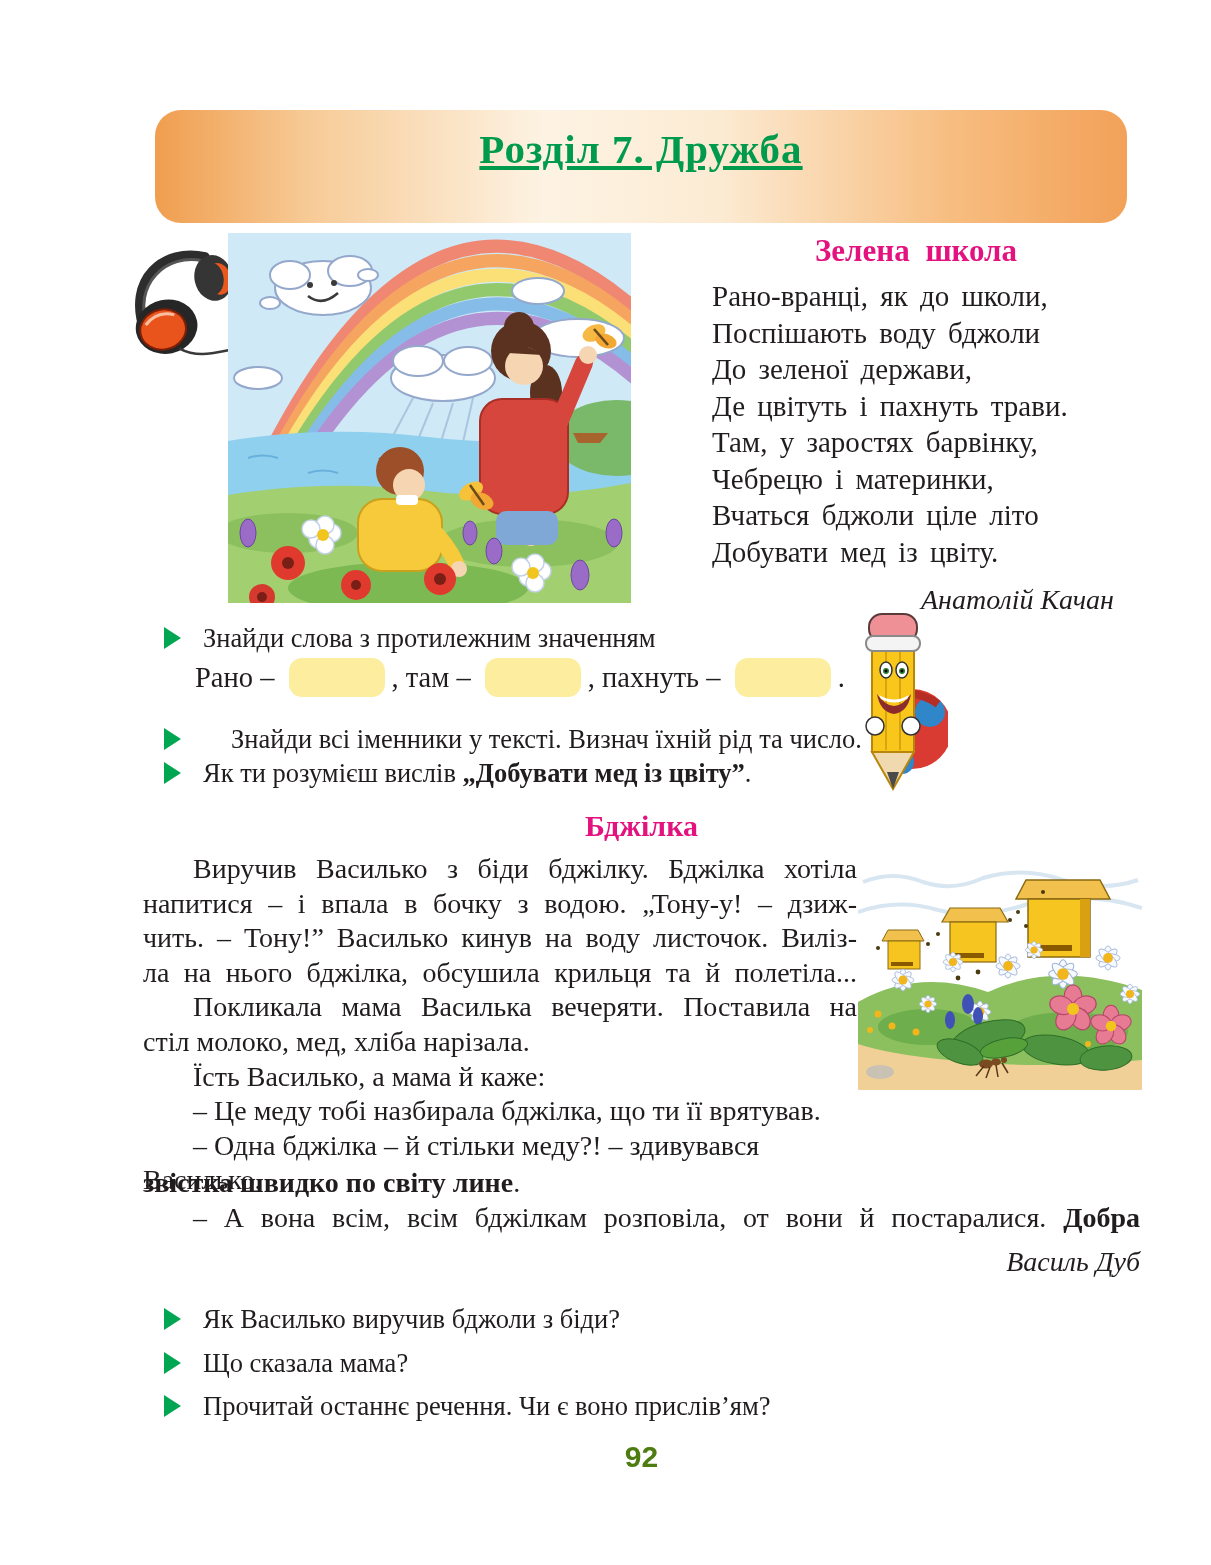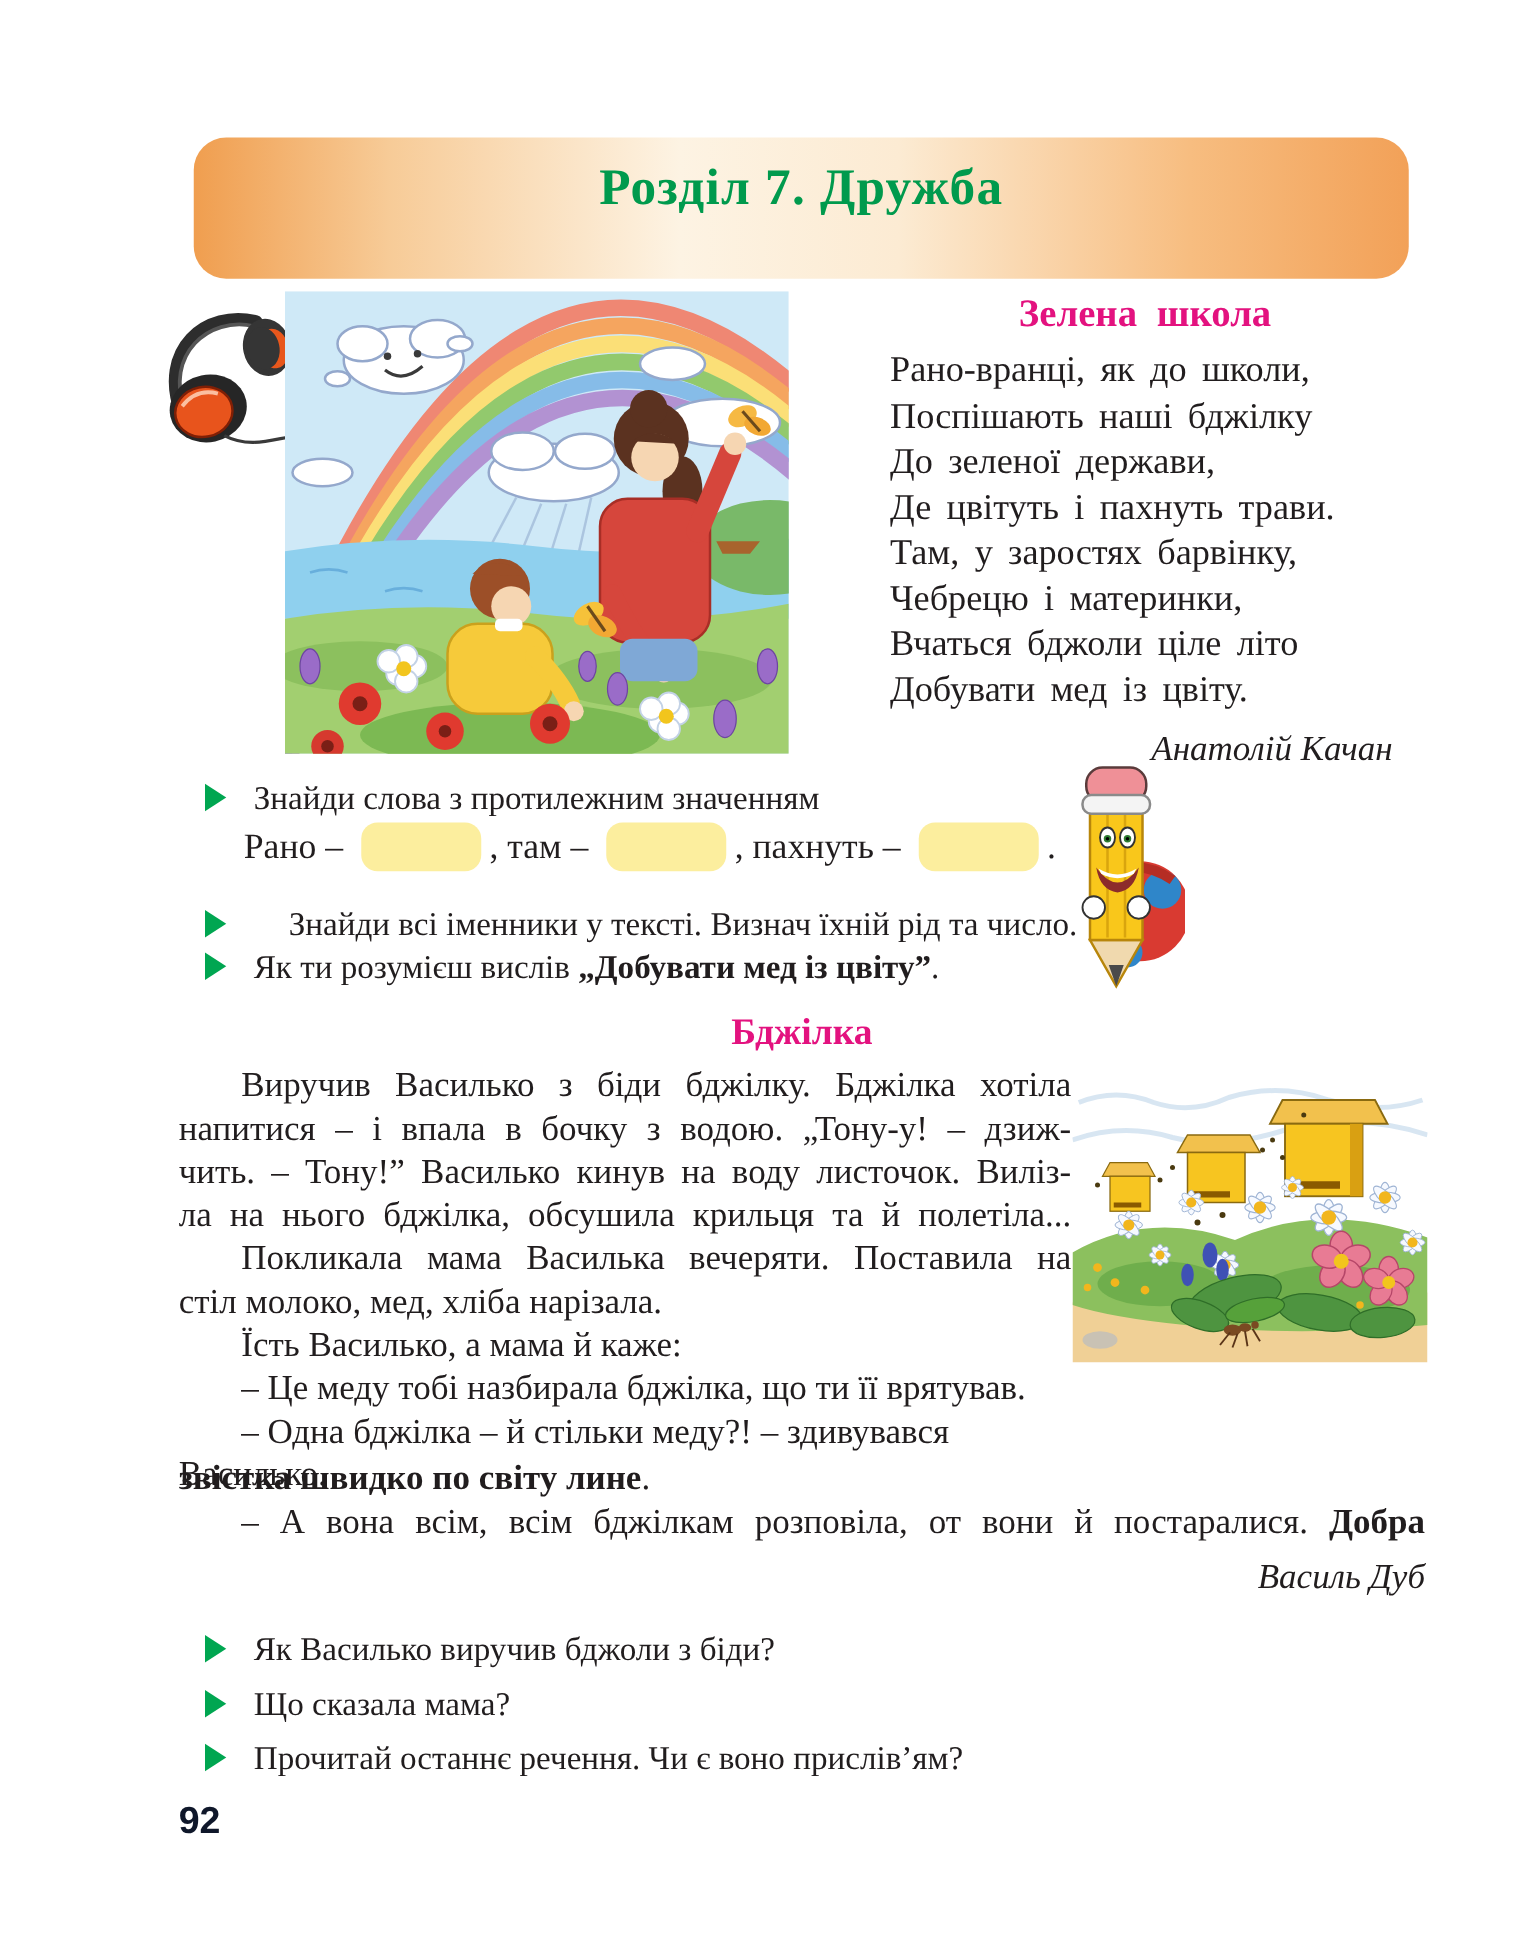--- a/index.html
+++ b/index.html
@@ -11,21 +11,21 @@
   }
 
   
   .banner {
     position:absolute; left:155px; top:110px; width:972px; height:113px;
     border-radius:26px;
     background:linear-gradient(90deg,#f09e4f 0%,#f7cb97 16%,#fdf3e3 40%,#fcebd3 58%,#f7bd80 82%,#f2a158 100%);
   }
   .banner-title {
     text-align:center; padding-top:15px;
-    font-size:41px; font-weight:bold; color:#009a4d; letter-spacing:1px;
+    font-size:41px; font-weight:bold; color:#009a4d; letter-spacing:1px;text-decoration:underline;
   }
 
   
   .poem { position:absolute; left:712px; top:233px; width:408px; }
   .poem-title { font-size:31px; font-weight:bold; color:#e3127f; text-align:center; word-spacing:8px; margin-bottom:9px; }
   .poem-line { font-size:29px; line-height:36.5px; word-spacing:5px; }
   .poem-author { margin-top:14px; font-style:italic; font-size:28px; text-align:right; padding-right:6px; }
 
   
   .task-row { position:absolute; left:164px; width:760px; display:flex; align-items:flex-start; font-size:26.5px; line-height:32px; }
@@ -53,22 +53,22 @@
   .story-closing { position:absolute; left:143px; top:1166px; width:997px; font-size:28px; }
   .story-author { position:absolute; left:143px; top:1246px; width:997px; text-align:right; font-style:italic; font-size:28px; }
 
   
   .illu-headphones { position:absolute; left:112px; top:243px; width:155px; height:115px; }
   .illu-kids { position:absolute; left:228px; top:233px; width:403px; height:370px; }
   .illu-pencil { position:absolute; left:848px; top:604px; width:100px; height:190px; }
   .illu-hives { position:absolute; left:858px; top:852px; width:284px; height:238px; }
 
   .page-number {
-    position:absolute; left:143px; top:1440px; width:997px; text-align:left;
-    font-family:"Liberation Sans", sans-serif; font-weight:bold; font-size:30px; color:#0f172a;
+    position:absolute; left:143px; top:1440px; width:997px; text-align:center;
+    font-family:"Liberation Sans", sans-serif; font-weight:bold; font-size:30px; color:#4d7c0f;
   }
 </style>
 </head>
 <body>
 
 <div class="page">
 
   <div class="banner">
     <div class="banner-title">Розділ 7. Дружба</div>
   </div>
@@ -205,21 +205,21 @@
         <ellipse cx="266" cy="318" rx="8" ry="13"></ellipse>
       <ellipse cx="386" cy="300" rx="8" ry="14"></ellipse>
         <ellipse cx="352" cy="342" rx="9" ry="15"></ellipse>
       <ellipse cx="242" cy="300" rx="7" ry="12"></ellipse>
     </g>
   </svg>
 
   <div class="poem">
     <div class="poem-title">Зелена школа</div>
     <div class="poem-line">Рано-вранці, як до школи,</div>
-    <div class="poem-line">Поспішають наші бджілку</div>
+    <div class="poem-line">Поспішають воду бджоли</div>
     <div class="poem-line">До зеленої держави,</div>
     <div class="poem-line">Де цвітуть і пахнуть трави.</div>
     <div class="poem-line">Там, у заростях барвінку,</div>
     <div class="poem-line">Чебрецю і материнки,</div>
     <div class="poem-line">Вчаться бджоли ціле літо</div>
     <div class="poem-line">Добувати мед із цвіту.</div>
     <div class="poem-author">Анатолій Качан</div>
   </div>
 
   <div class="task-row row-task1">

